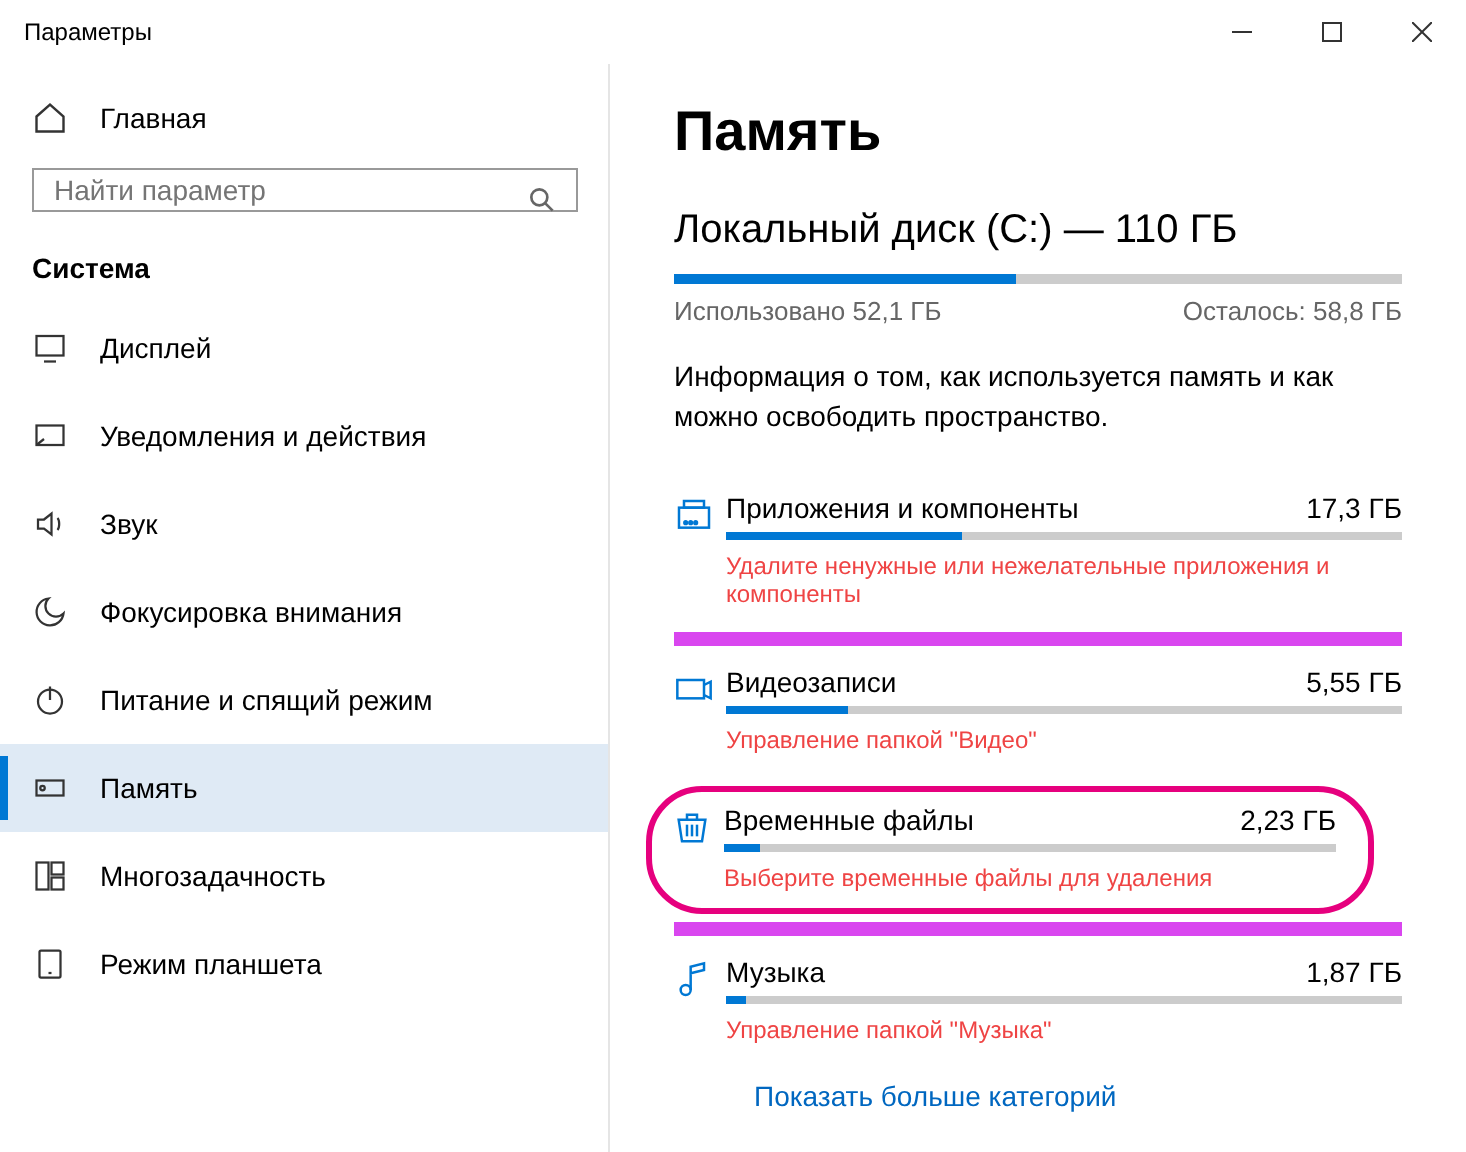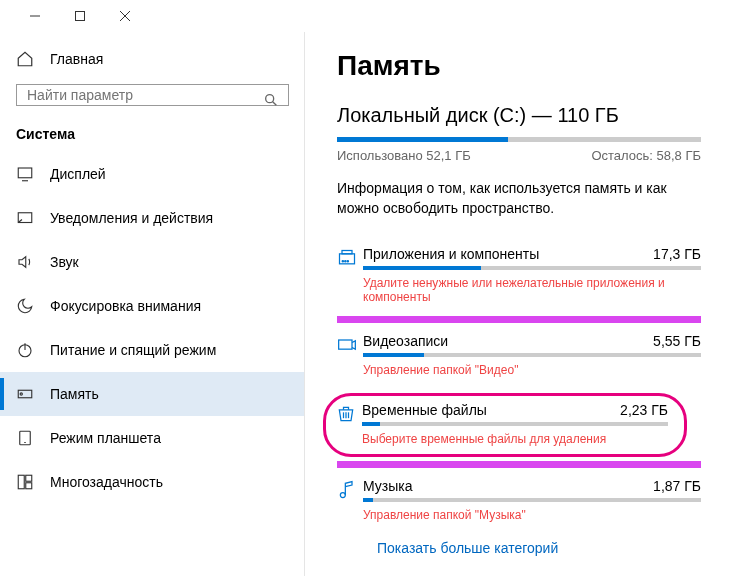--- a/index.html
+++ b/index.html
@@ -38,20 +38,21 @@
   .cbar .fill { position:absolute; left:0; top:0; bottom:0; background:#0078d4; }
   .cdesc { font-size:12px; color:#ef4444; }
   .showmore { color:#0067c0; font-size:14px; padding: 6px 40px 0 40px; }
   .highlight { border: 3px solid #e6007e; border-radius: 28px; padding: 6px 16px 8px 10px; margin-left: -14px; margin-right: -18px; }
   svg { display:block; }
 </style>
 </head>
 <body>
 
 <div class="titlebar">
+  <span class="title">Параметры</span>
   <div class="winbtns">
     <div class="winbtn">
         <svg width="10" height="10">
           <line x1="0" y1="5" x2="10" y2="5" stroke="#333"></line>
         </svg>
       </div>
     <div class="winbtn">
         <svg width="10" height="10">
           <rect x="0.5" y="0.5" width="9" height="9" fill="none" stroke="#333"></rect>
         </svg>
@@ -135,35 +136,35 @@
           <svg width="18" height="18" viewBox="0 0 24 24" fill="none" stroke="#333" stroke-width="1.5">
             <rect x="3" y="7" width="18" height="10"></rect>
             <circle cx="7" cy="12" r="1.5"></circle>
           </svg>
         </span>
       <span>Память</span>
     </div>
     <div class="navitem">
       <span class="icon">
           <svg width="18" height="18" viewBox="0 0 24 24" fill="none" stroke="#333" stroke-width="1.5">
-            <rect x="5" y="3" width="14" height="18" rx="1"></rect>
-            <line x1="11" y1="18" x2="13" y2="18"></line>
-          </svg>
-        </span>
-      <span>Режим планшета</span>
-    </div>
-    <div class="navitem">
-      <span class="icon">
-          <svg width="18" height="18" viewBox="0 0 24 24" fill="none" stroke="#333" stroke-width="1.5">
             <rect x="3" y="3" width="8" height="18"></rect>
             <rect x="13" y="3" width="8" height="8"></rect>
             <rect x="13" y="13" width="8" height="8"></rect>
           </svg>
         </span>
       <span>Многозадачность</span>
+    </div>
+    <div class="navitem">
+      <span class="icon">
+          <svg width="18" height="18" viewBox="0 0 24 24" fill="none" stroke="#333" stroke-width="1.5">
+            <rect x="5" y="3" width="14" height="18" rx="1"></rect>
+            <line x1="11" y1="18" x2="13" y2="18"></line>
+          </svg>
+        </span>
+      <span>Режим планшета</span>
     </div>
   </div>
 
   <div class="content">
     <h1>Память</h1>
     <div class="diskname">Локальный диск (C:) — 110 ГБ</div>
     <div class="totalbar">
       <div class="fill" style="width:47%"></div>
     </div>
     <div class="usage">

